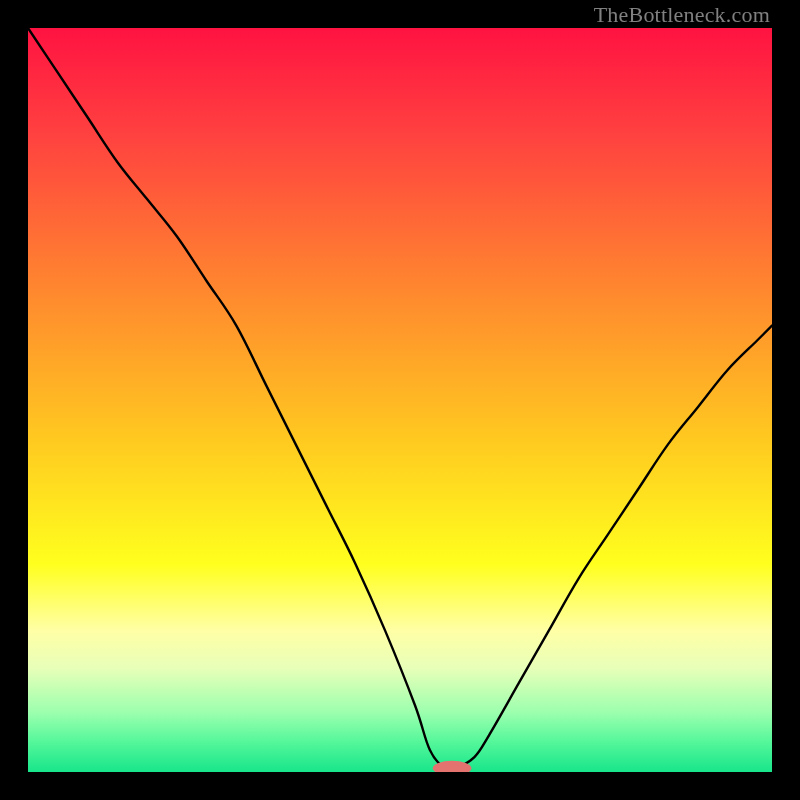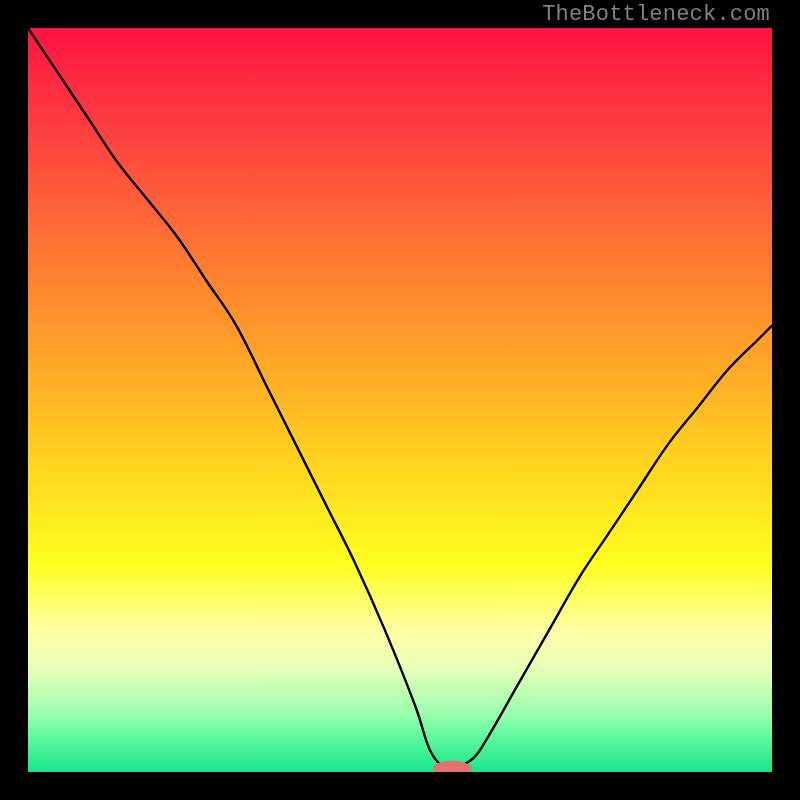--- a/index.html
+++ b/index.html
@@ -37,21 +37,21 @@
     top: 0;
     width: 744px;
     height: 744px;
     pointer-events: none;
   }
   .watermark {
     position: absolute;
     top: 2px;
     right: 30px;
     color: #808080;
-    font-family: Liberation Mono, monospace;
+    font-family: Liberation Serif, serif;
     font-size: 22px;
     letter-spacing: 0.2px;
   }
 </style>
 </head>
 <body>
 <div class="frame">
 
   <div class="watermark">TheBottleneck.com</div>
 

